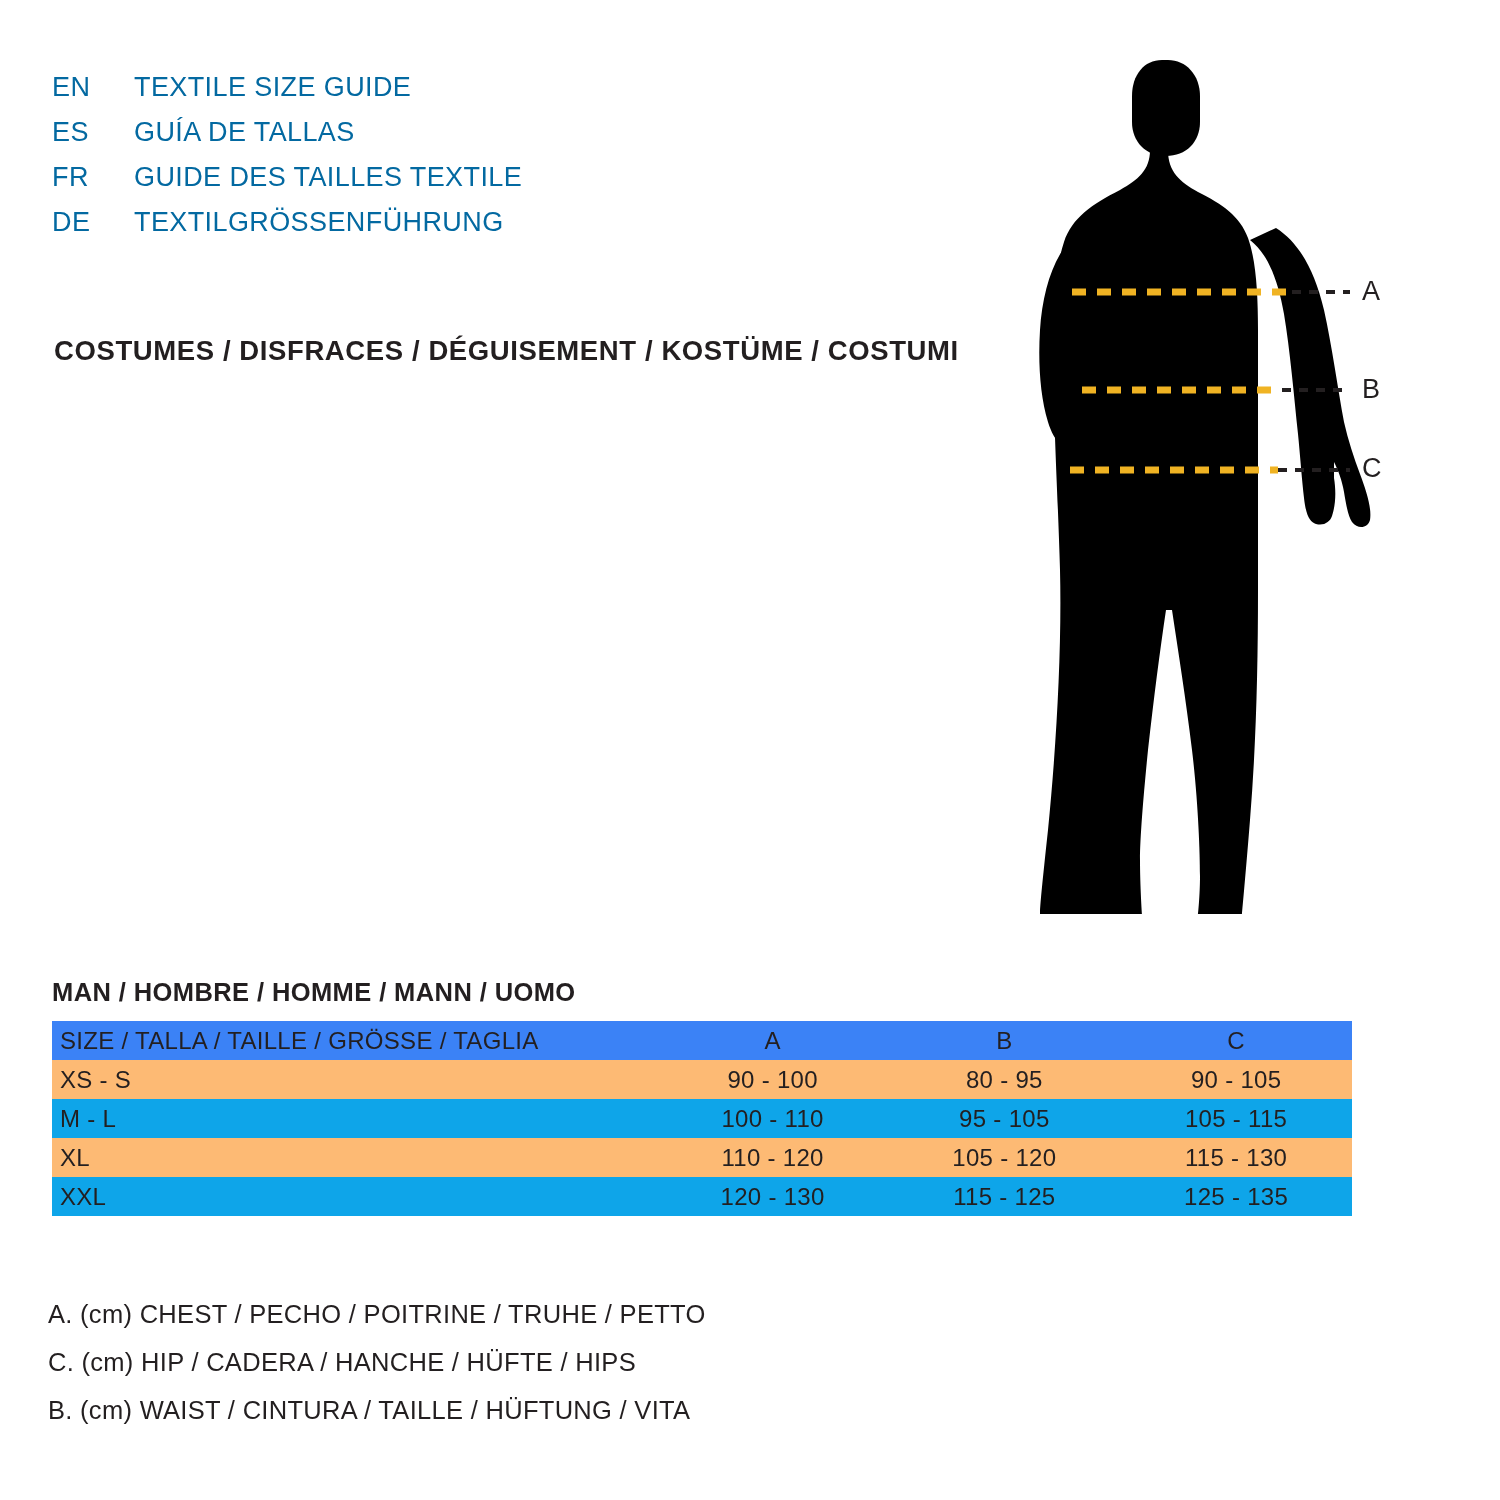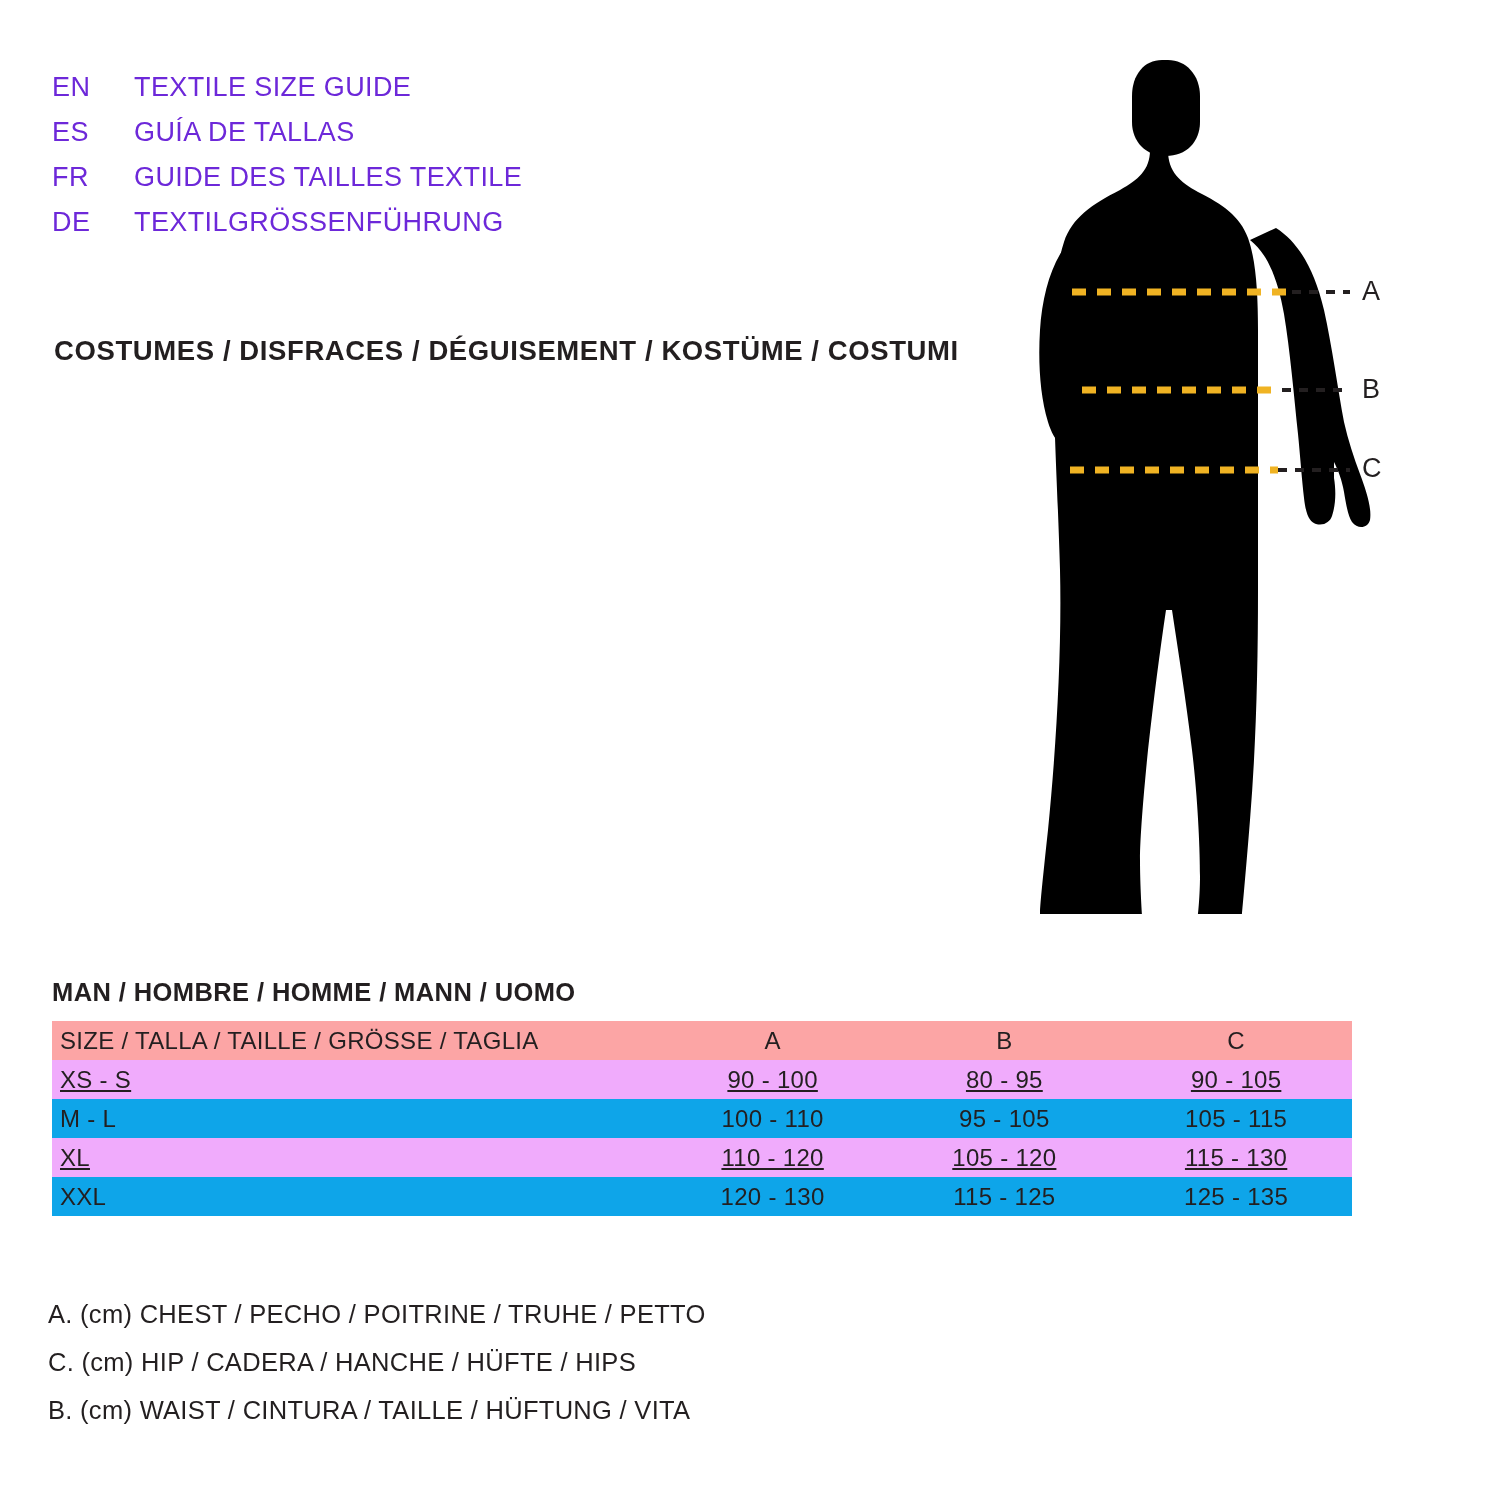--- a/index.html
+++ b/index.html
@@ -27,21 +27,21 @@
     left: 52px;
     top: 72px;
     width: 960px;
   }
   .lang-row {
     display: flex;
     align-items: baseline;
     height: 45px;
     font-size: 27px;
     letter-spacing: 0.4px;
-    color: #6d28d9;
+    color: #0369a1;
   }
   .lang-code {
     width: 82px;
     flex: 0 0 82px;
   }
   .lang-text {
     white-space: nowrap;
     text-align: right;
   }
   .costumes-line {
@@ -108,29 +108,28 @@
     text-align: left;
     padding-left: 8px;
     width: 600px;
   }
   table.size-table th.col-m,
   table.size-table td.col-m {
     text-align: center;
     width: 233px;
   }
   tr.head-row {
-    background: #fca5a5;
+    background: #3b82f6;
     margin-left: 40px;
   }
   tr.row-alt {
     background: #0ea5e9;
   }
   tr.row-plain {
-    background: #f0abfc;
-    text-decoration: underline;
+    background: #fdba74;
   }
 
   
   .legend {
     position: absolute;
     left: 48px;
     top: 1300px;
     width: 1000px;
   }
   .legend-row {

